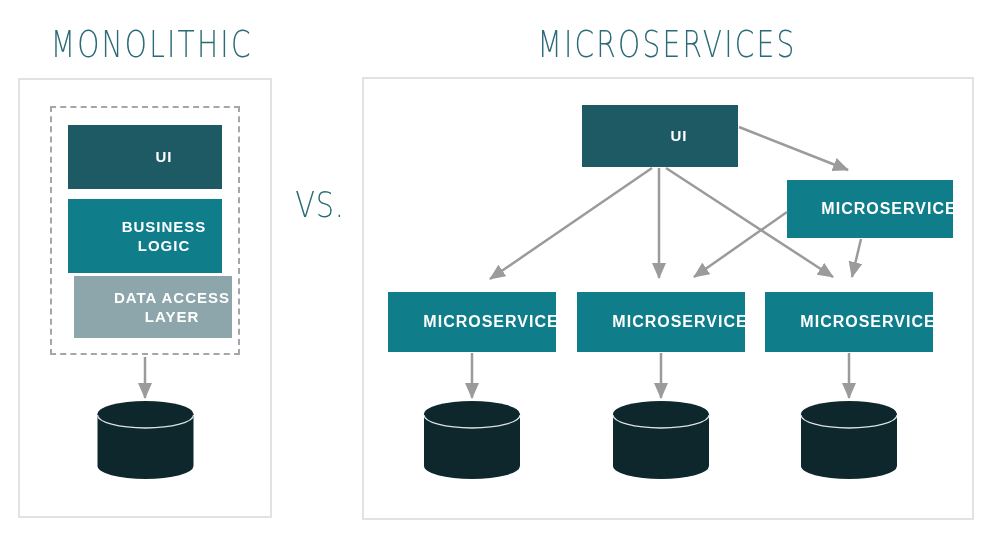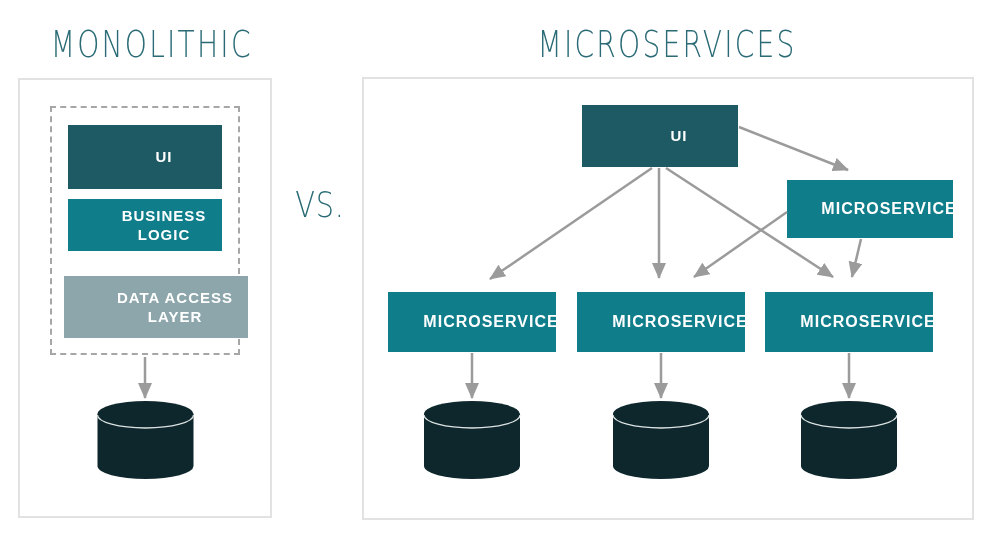--- a/index.html
+++ b/index.html
@@ -42,22 +42,22 @@
     color:#ffffff;font-weight:bold;text-align:center;box-sizing:border-box;padding-left:38px;
   }
   .node .txt{
     display:block;font-size:15px;letter-spacing:1px;line-height:1.3;max-width:118px;
   }
   .node .txt-wide{max-width:160px;font-size:16px;}
   .bg-dark{background:#1E5A64;}
   .bg-teal{background:#0F7D8A;}
   .bg-muted{background:#8CA6AB;}
   .layer-ui {left:68px;top:125px;width:154px;height:64px;}
-  .layer-bl {left:68px;top:199px;width:154px;height:52px;}
-  .layer-dal{left:64px;top:276px;width:184px;height:62px;}
+  .layer-bl {left:68px;top:199px;width:154px;height:74px;}
+  .layer-dal{left:74px;top:276px;width:158px;height:62px;}
   .rui      {left:582px;top:105px;width:156px;height:62px;}
   .gateway  {left:787px;top:180px;width:166px;height:58px;}
   .ms1      {left:388px;top:292px;width:168px;height:60px;}
   .ms2      {left:577px;top:292px;width:168px;height:60px;}
   .ms3      {left:765px;top:292px;width:168px;height:60px;}
   .overlay{
     position:absolute;left:0;top:0;width:989px;height:538px;pointer-events:none;
   }
 </style>
 </head>

